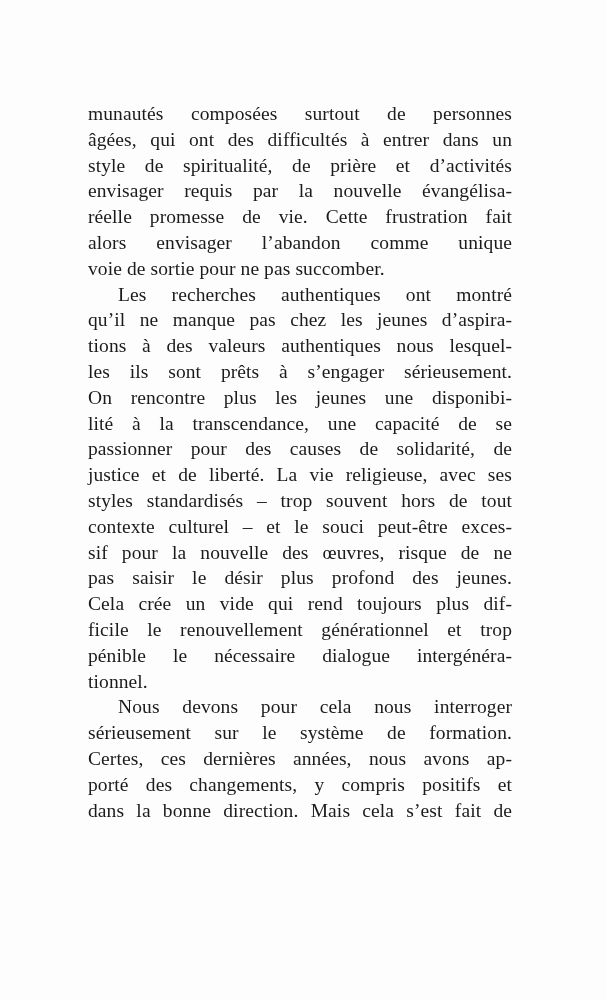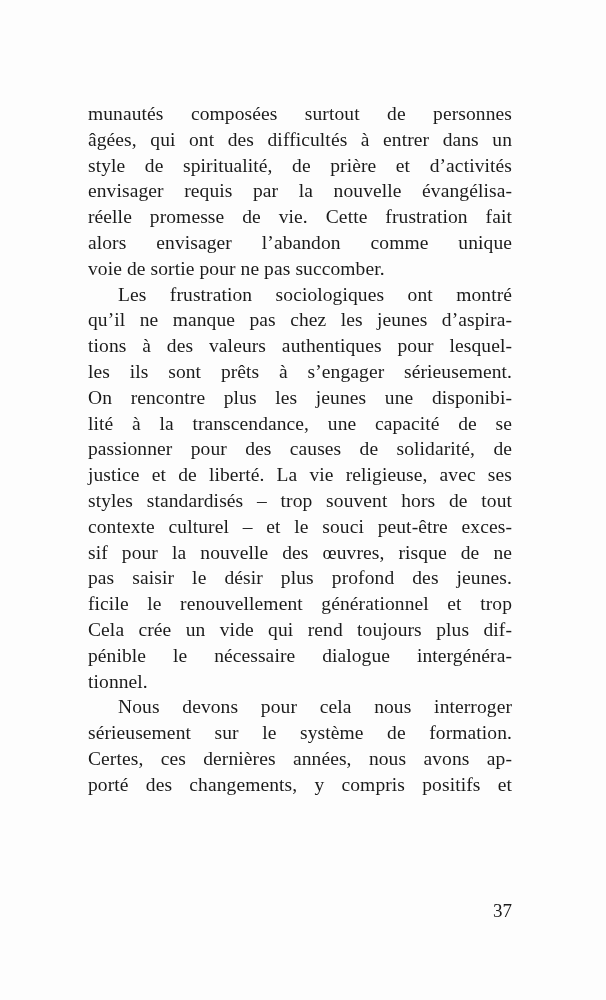--- a/index.html
+++ b/index.html
@@ -58,35 +58,35 @@
 
 <div class="page" style="background: rgb(253, 253, 253);">
   <div class="text-block" id="text-block" style="color: rgb(27, 27, 27);">
       <div class="line">munautés composées surtout de personnes</div>
       <div class="line">âgées, qui ont des difficultés à entrer dans un</div>
       <div class="line">style de spiritualité, de prière et d’activités</div>
       <div class="line">envisager requis par la nouvelle évangélisa-</div>
       <div class="line">réelle promesse de vie. Cette frustration fait</div>
       <div class="line">alors envisager l’abandon comme unique</div>
       <div class="line para-end">voie de sortie pour ne pas succomber.</div>
-      <div class="line indented">Les frustration sociologiques ont montré</div>
+      <div class="line indented">Les recherches authentiques ont montré</div>
       <div class="line">qu’il ne manque pas chez les jeunes d’aspira-</div>
-      <div class="line">tions à des valeurs authentiques pour lesquel-</div>
+      <div class="line">tions à des valeurs authentiques nous lesquel-</div>
       <div class="line">les ils sont prêts à s’engager sérieusement.</div>
       <div class="line">On rencontre plus les jeunes une disponibi-</div>
       <div class="line">lité à la transcendance, une capacité de se</div>
       <div class="line">passionner pour des causes de solidarité, de</div>
       <div class="line">justice et de liberté. La vie religieuse, avec ses</div>
       <div class="line">styles standardisés – trop souvent hors de tout</div>
       <div class="line">contexte culturel – et le souci peut-être exces-</div>
       <div class="line">sif pour la nouvelle des œuvres, risque de ne</div>
       <div class="line">pas saisir le désir plus profond des jeunes.</div>
+      <div class="line">Cela crée un vide qui rend toujours plus dif-</div>
       <div class="line">ficile le renouvellement générationnel et trop</div>
-      <div class="line">Cela crée un vide qui rend toujours plus dif-</div>
       <div class="line">pénible le nécessaire dialogue intergénéra-</div>
       <div class="line para-end">tionnel.</div>
       <div class="line indented">Nous devons pour cela nous interroger</div>
       <div class="line">sérieusement sur le système de formation.</div>
       <div class="line">Certes, ces dernières années, nous avons ap-</div>
       <div class="line">porté des changements, y compris positifs et</div>
+      <div class="line">dans la bonne direction. Mais cela s’est fait de</div>
     </div>
-  <div class="page-number" style="color: rgb(27, 27, 27);">37</div>
 </div>
 
 </body></html>

